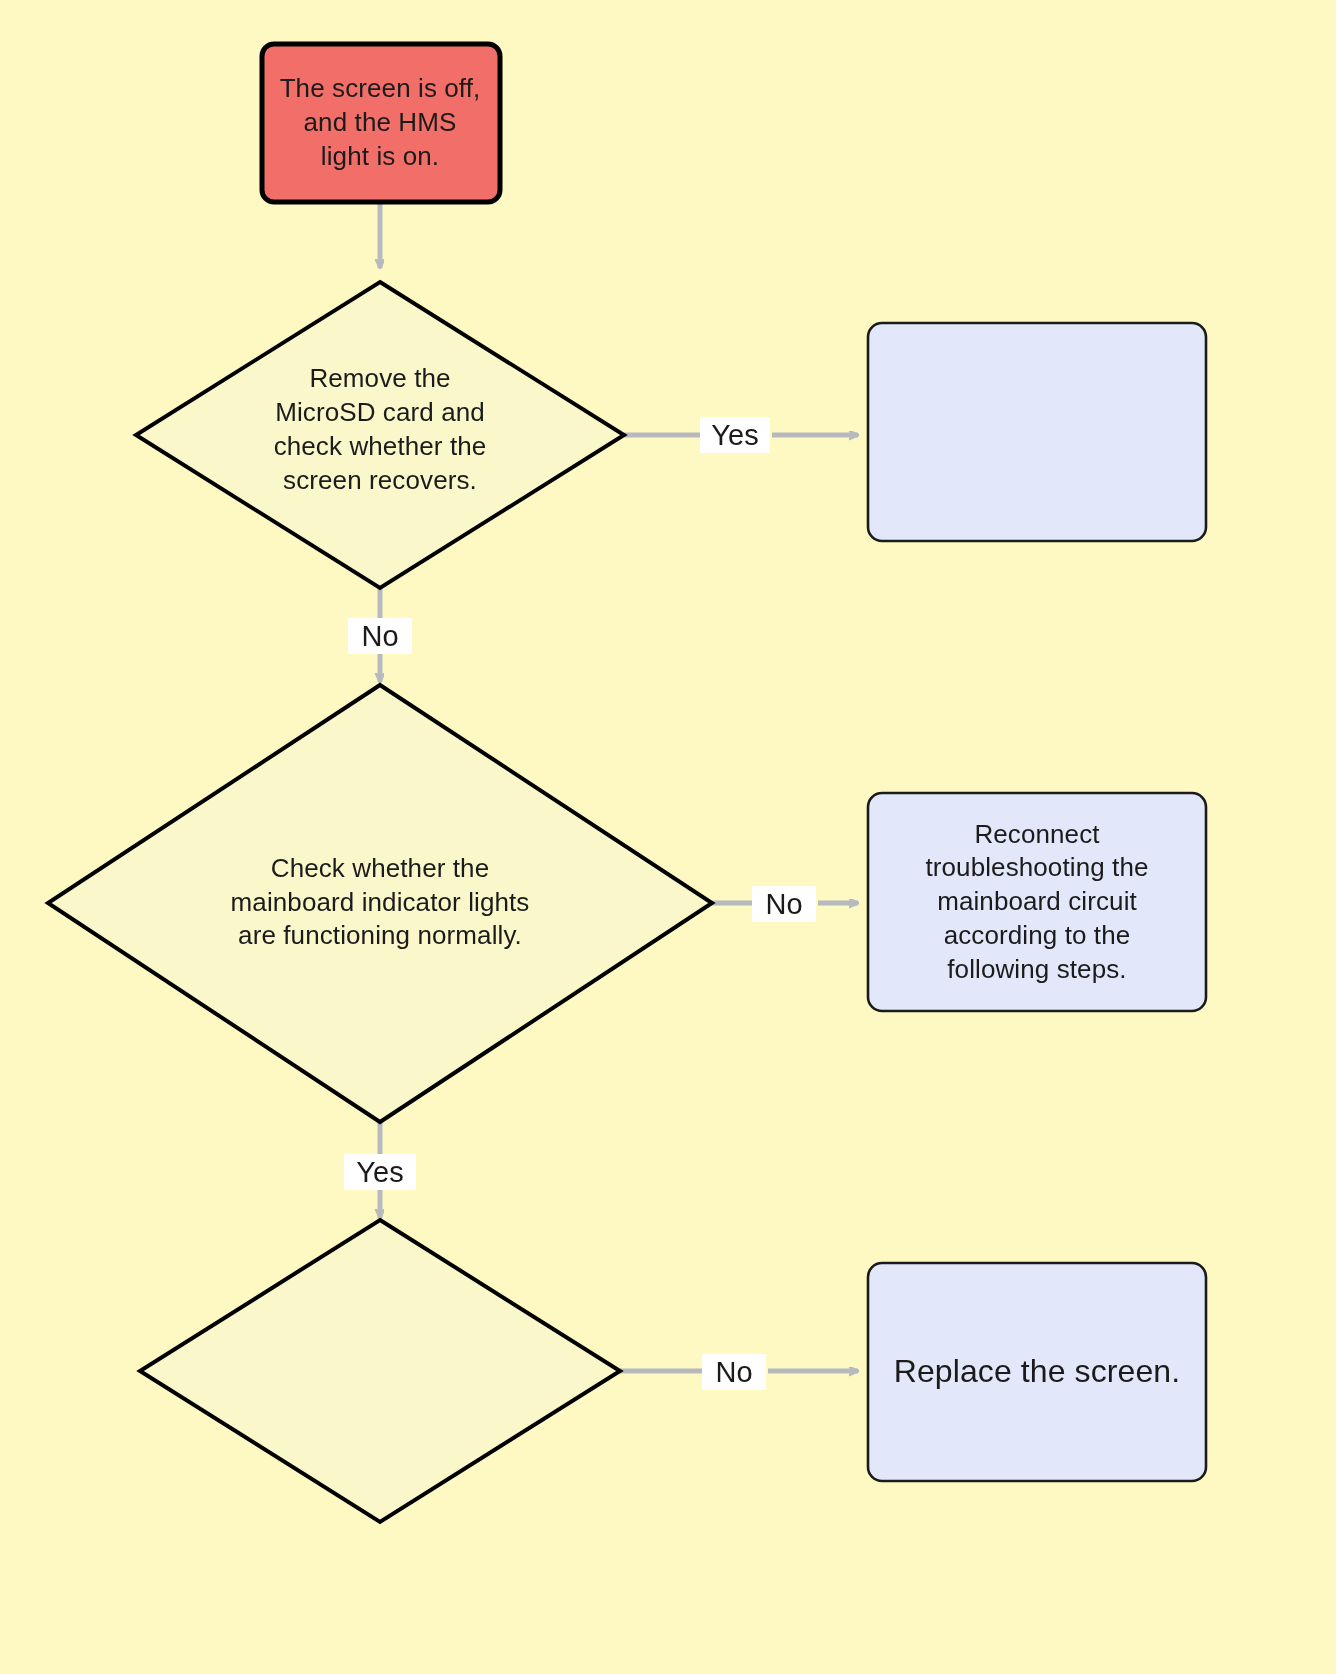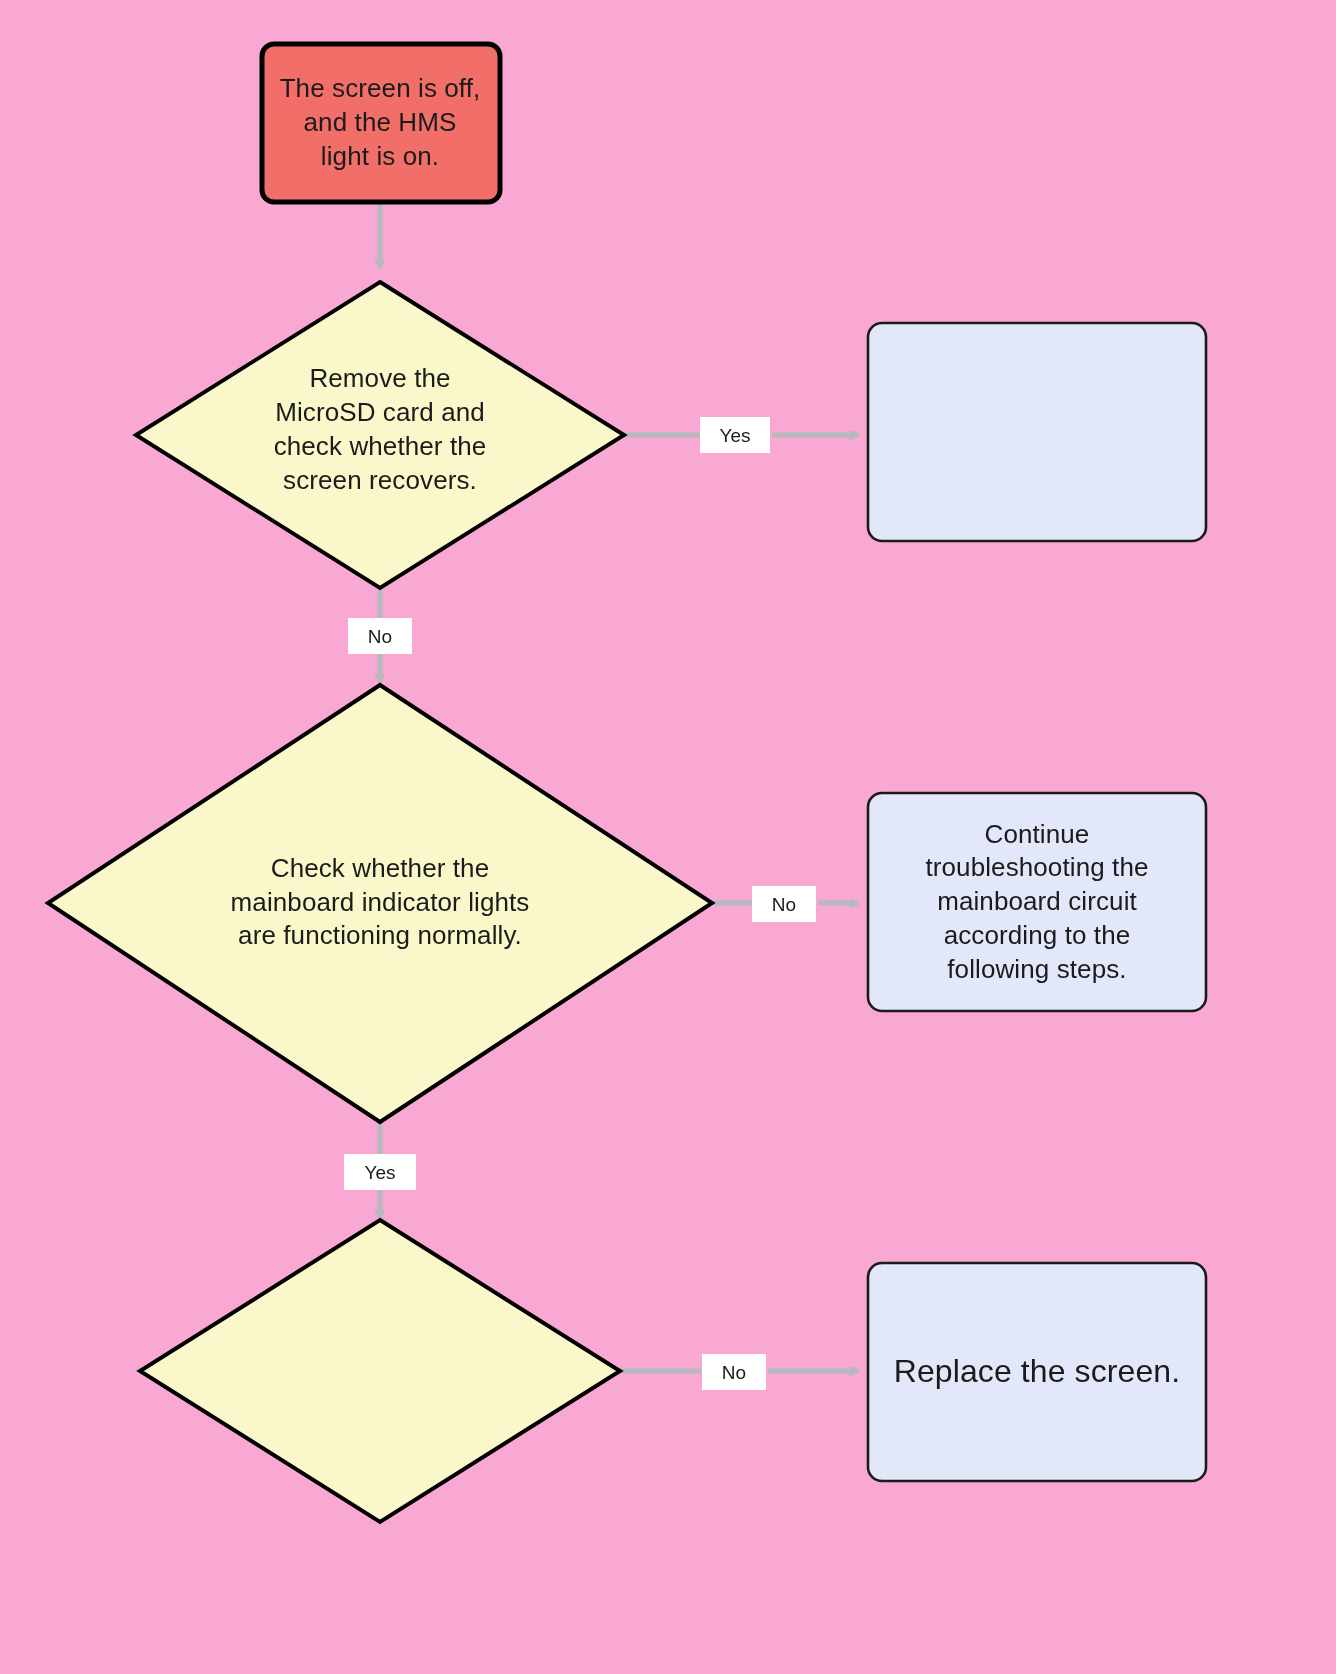--- a/index.html
+++ b/index.html
@@ -11,21 +11,21 @@
     width: 1336px;
     height: 1674px;
     font-family: "Liberation Sans", sans-serif;
     color: #1b1b1b;
     overflow: hidden;
   }
   #flow-canvas {
     position: relative;
     width: 1336px;
     height: 1674px;
-    background: #f9a8d4;
+    background: #fef9c3;
   }
   svg.layer {
     position: absolute;
     left: 0;
     top: 0;
     width: 1336px;
     height: 1674px;
     overflow: visible;
   }
   .node-text {
@@ -40,21 +40,21 @@
     pointer-events: none;
   }
   .edge-label {
     position: absolute;
     display: flex;
     align-items: center;
     justify-content: center;
     text-align: right;
     background: #ffffff;
     color: #1b1b1b;
-    font-size: 19px;
+    font-size: 29px;
     line-height: 1;
   }
   
   #start-node-text {
     left: 262px; top: 44px; width: 236px; height: 158px;
     font-size: 26px;
     color: #1b1b1b;
   }
   
   #decision-1-text { left: 200px; top: 355px; width: 360px; height: 150px; font-size: 26px; }
@@ -124,21 +124,21 @@
 MicroSD card and
 check whether the
 screen recovers.</div>
 
   <div class="node-text" id="decision-2-text">Check whether the
 mainboard indicator lights
 are functioning normally.</div>
 
 
 
-  <div class="node-text" id="outcome-2-text">Continue
+  <div class="node-text" id="outcome-2-text">Reconnect
 troubleshooting the
 mainboard circuit
 according to the
 following steps.</div>
 
   <div class="node-text" id="outcome-3-text">Replace the screen.</div>
 
   <div class="edge-label" id="edge-label-yes-1">Yes</div>
 
   <div class="edge-label" id="edge-label-no-1">No</div>

